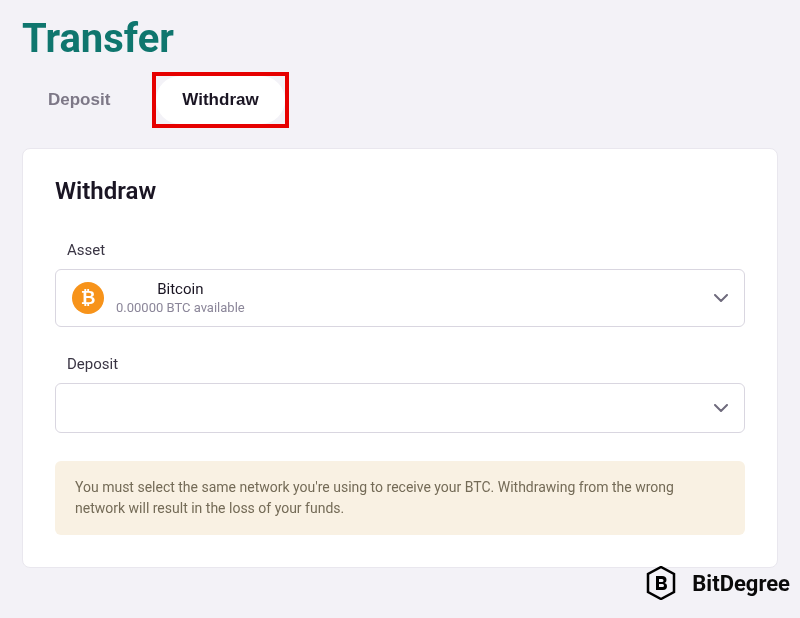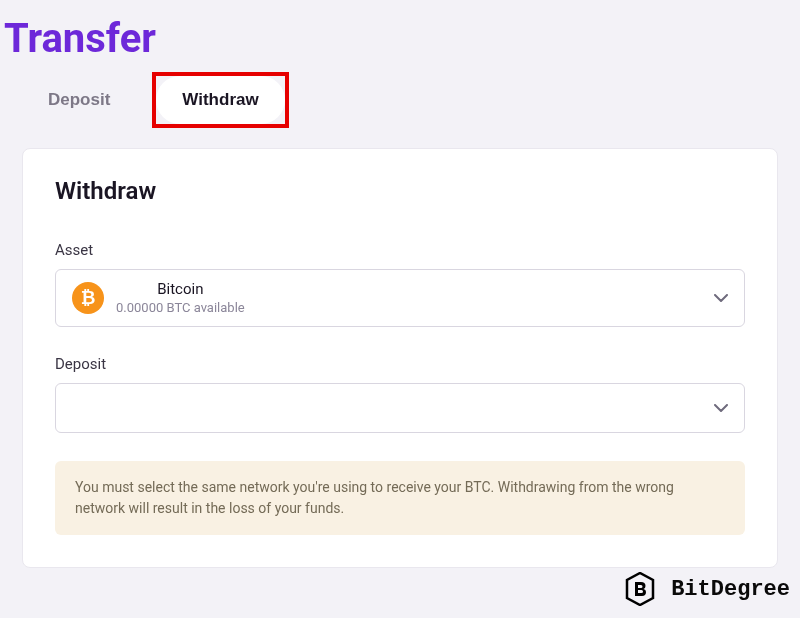--- a/index.html
+++ b/index.html
@@ -11,22 +11,22 @@
       font-family: -apple-system, BlinkMacSystemFont, 'Segoe UI', Roboto, Helvetica, Arial, sans-serif;
       background: #f3f2f7;
       width: 800px;
       height: 618px;
       position: relative;
       overflow: hidden;
     }
     .page-title {
       font-size: 40px;
       font-weight: 700;
-      color: #6d28d9;
-      padding: 15px 4px 10px;
+      color: #0f766e;
+      padding: 15px 22px 10px;
     }
     .tabs {
       display: flex;
       gap: 16px;
       padding: 0 22px;
       margin-bottom: 20px;
     }
     .tab {
       padding: 14px 26px;
       font-size: 17px;
@@ -60,20 +60,21 @@
       margin-bottom: 36px;
     }
     .field-group {
       margin-bottom: 28px;
     }
     .field-label {
       font-size: 15px;
       color: #3a3544;
       margin-bottom: 10px;
       display: block;
+      margin-left: 12px;
     }
     .select-box {
       width: 100%;
       border: 1px solid #d9d6e0;
       border-radius: 6px;
       padding: 10px 16px;
       display: flex;
       align-items: center;
       justify-content: space-between;
       cursor: pointer;
@@ -123,27 +124,26 @@
       padding: 16px 20px;
       margin-top: 20px;
     }
     .warning-text {
       font-size: 14px;
       color: #746b57;
       line-height: 1.5;
     }
     .watermark {
       position: absolute;
-      bottom: 12px;
+      bottom: 18px;
       right: 10px;
       display: flex;
       align-items: center;
       gap: 16px;
       color: #000000;
-      font-family: Liberation Mono, monospace;
     }
     .watermark-logo {
       width: 30px;
       height: 34px;
     }
     .watermark-text {
       font-size: 22px;
       font-weight: 700;
       color: #0a0a0a;
     }

